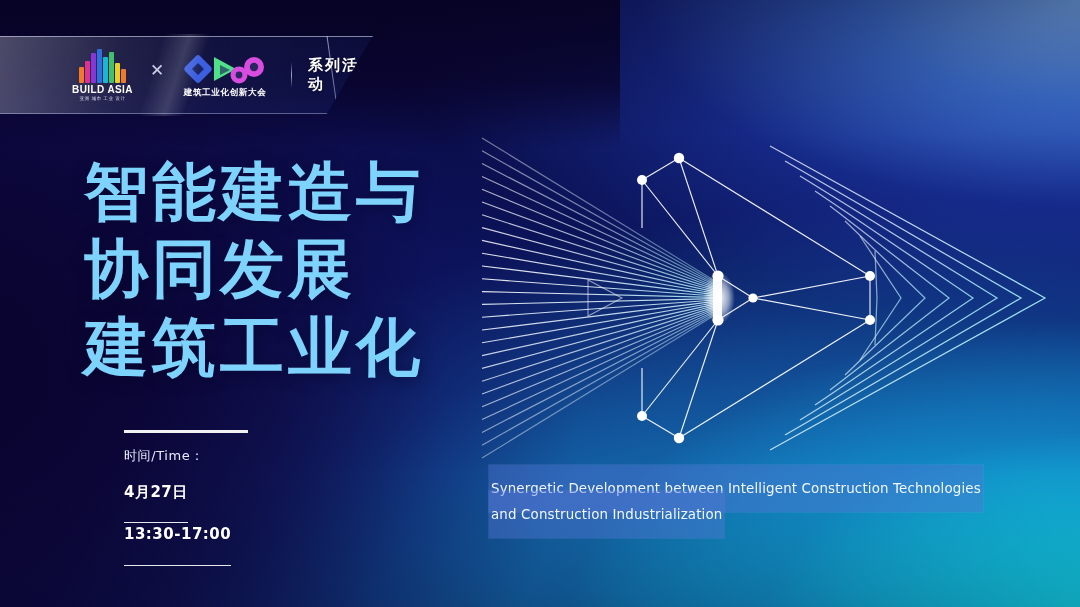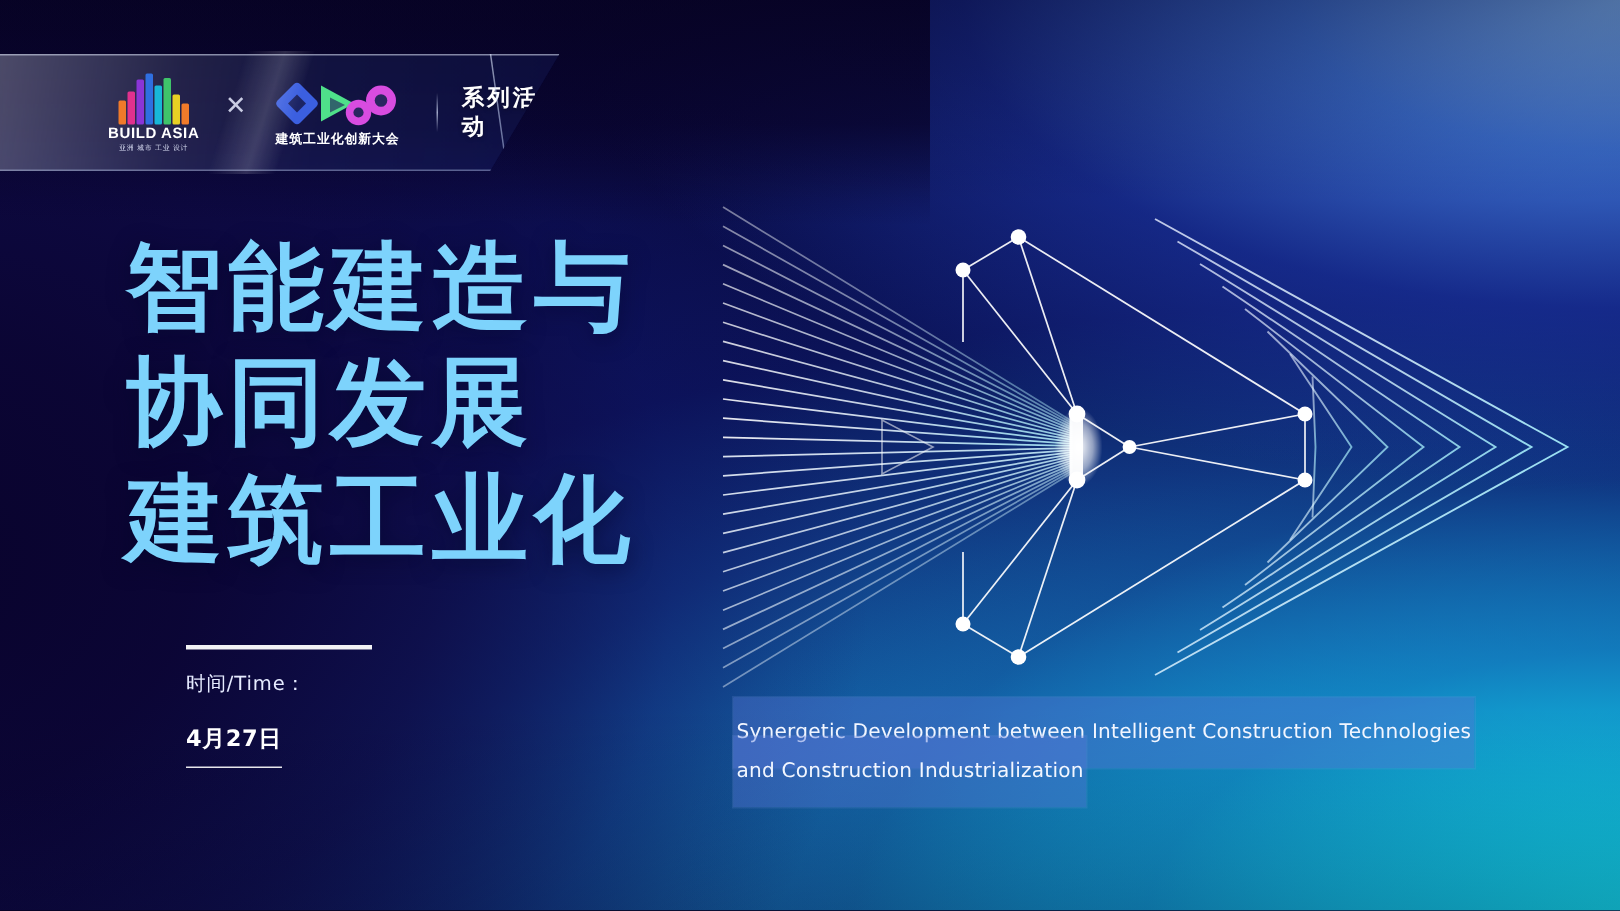--- a/index.html
+++ b/index.html
@@ -127,21 +127,21 @@
     font-family:"DejaVu Sans","Liberation Sans",sans-serif;
   }
   .info-value{
     font-size:15px;font-weight:700;color:#ffffff;letter-spacing:.5px;
     line-height:1.55;
     font-family:"DejaVu Sans","Liberation Sans",sans-serif;
   }
   .info-value span{
     display:inline-block;
     border-bottom:1.6px solid rgba(255,255,255,.9);
-    padding-bottom:7px;
+    padding-bottom:18px;
   }
 
   
   .subtitle{
     position:absolute;left:489px;top:476px;width:520px;
     font-size:13.4px;line-height:26px;color:#f2f6ff;letter-spacing:.15px;
     font-family:"DejaVu Sans","Liberation Sans",sans-serif;
   }
   .subtitle em{
     font-style:normal;
@@ -335,20 +335,21 @@
     <div class="ln">协同发展</div>
     <div class="ln">建筑工业化</div>
   </div>
 
   <div class="info">
     <div class="info-col">
       <div class="info-rule"></div>
       <div class="info-label">时间/Time：</div>
       <div class="info-value">
         <span>4月27日</span><br>
+        <span>13:30-17:00</span>
       </div>
     </div>
   </div>
 
   <div class="subtitle">
     <em>Synergetic Development between Intelligent Construction Technologies</em><br>
     <em>and Construction  Industrialization</em>
   </div>
 
 </div>

